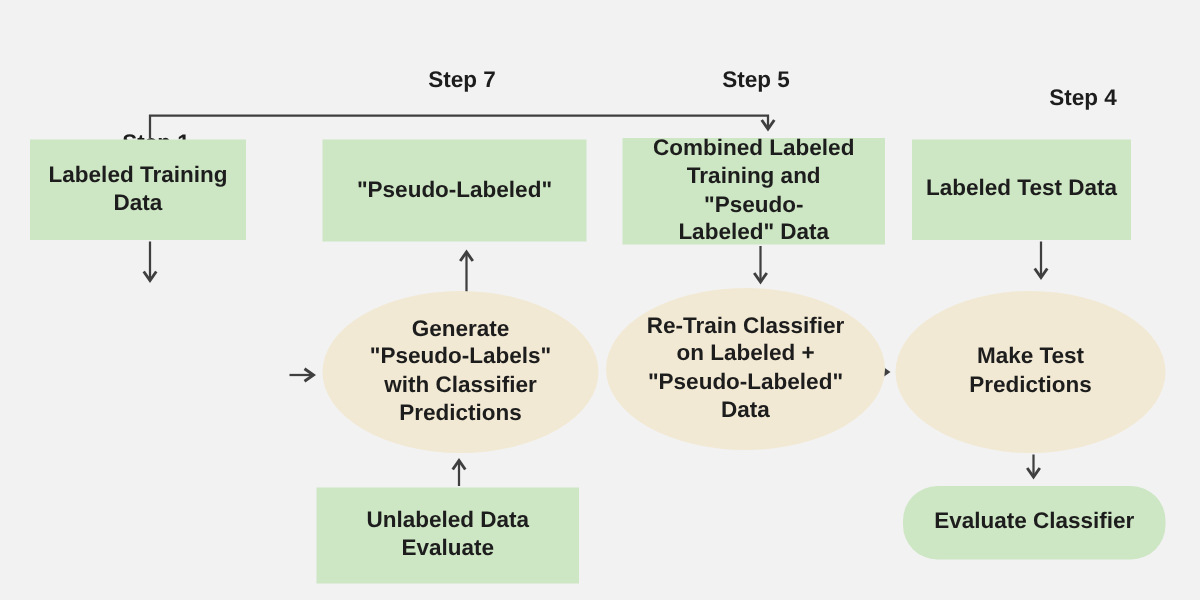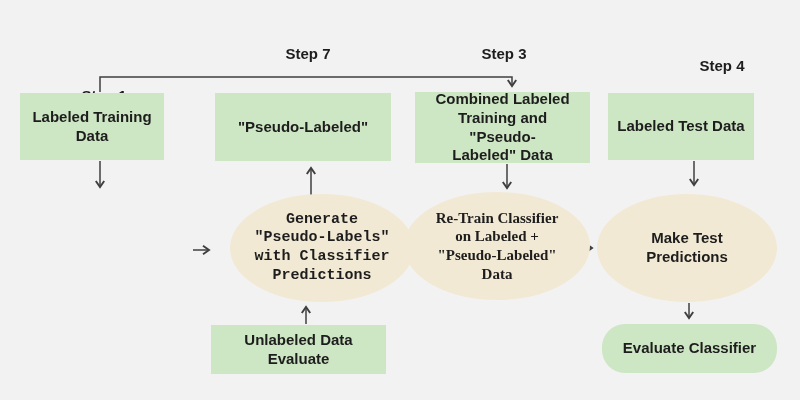--- a/index.html
+++ b/index.html
@@ -60,21 +60,21 @@
     stroke-width: 1.6;
   }
 </style>
 </head>
 <body>
 
 <div class="stage">
 
   <div class="step-label" style="left:104px; top:45px;margin-top:42px;">Step 1</div>
   <div class="step-label" style="left:308px; top:45px;">Step 7</div>
-  <div class="step-label" style="left:504px; top:45px;">Step 3</div>
+  <div class="step-label" style="left:504px; top:45px;">Step 5</div>
   <div class="step-label" style="left:698px; top:57px;margin-left:24px;">Step 4</div>
 
   <svg class="connectors" viewBox="0 0 800 400">
     <defs>
       <marker id="ah" viewBox="0 0 10 10" refX="6.5" refY="5" markerWidth="8" markerHeight="8" orient="auto">
         <path class="arrow-head" d="M1.5,1.5 L6.5,5 L1.5,8.5"></path>
       </marker>
     </defs>
     <path class="flow" d="M 100 92 L 100 77 L 512 77 L 512 86" marker-end="url(#ah)"></path>
     <path class="flow" d="M 100 161 L 100 187" marker-end="url(#ah)"></path>
@@ -86,28 +86,28 @@
     <path class="flow" d="M 306 324 L 306 307" marker-end="url(#ah)"></path>
     <path class="flow" d="M 689 303 L 689 318" marker-end="url(#ah)"></path>
   </svg>
 
   <div class="node box" style="left:20px; top:93px; width:144px; height:67px;">Labeled Training Data</div>
   <div class="node box" style="left:215px; top:93px; width:176px; height:68px;">"Pseudo-Labeled"</div>
   <div class="node box" style="left:415px; top:92px; width:175px; height:71px;">Combined Labeled
 Training and "Pseudo-
 Labeled" Data</div>
   <div class="node box" style="left:608px; top:93px; width:146px; height:67px;">Labeled Test Data</div>
-  <div class="node box" style="left:211px; top:325px; width:175px; height:49px;">Unlabeled Data
+  <div class="node box" style="left:211px; top:325px; width:175px; height:64px;">Unlabeled Data
 Evaluate</div>
   <div class="node box" style="left:602px; top:324px; width:175px; height:49px;border-radius:23px;">Evaluate Classifier</div>
 
-  <div class="node ellipse" style="left:230px; top:194px; width:184px; height:108px;font-family:Liberation Mono, monospace;">Generate
+  <div class="node ellipse" style="left:215px; top:194px; width:184px; height:108px;">Generate
 "Pseudo-Labels"
 with Classifier
 Predictions</div>
-  <div class="node ellipse" style="left:404px; top:192px; width:186px; height:108px;font-family:Liberation Serif, serif;">Re-Train Classifier
+  <div class="node ellipse" style="left:404px; top:192px; width:186px; height:108px;">Re-Train Classifier
 on Labeled +
 "Pseudo-Labeled"
 Data</div>
   <div class="node ellipse" style="left:597px; top:194px; width:180px; height:108px;">Make Test
 Predictions</div>
 
 </div>
 
 </body></html>

